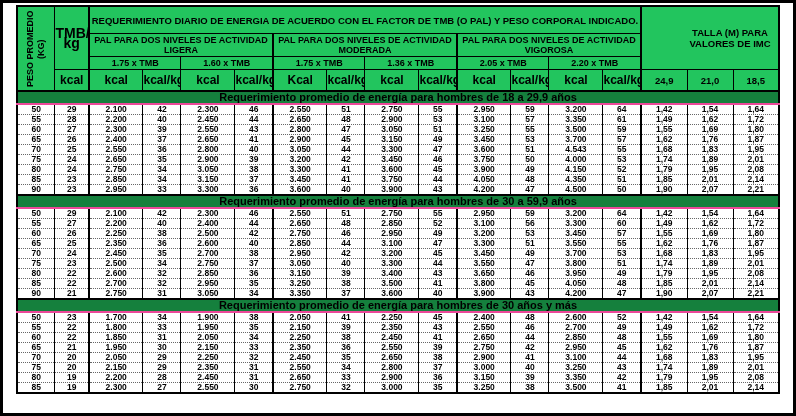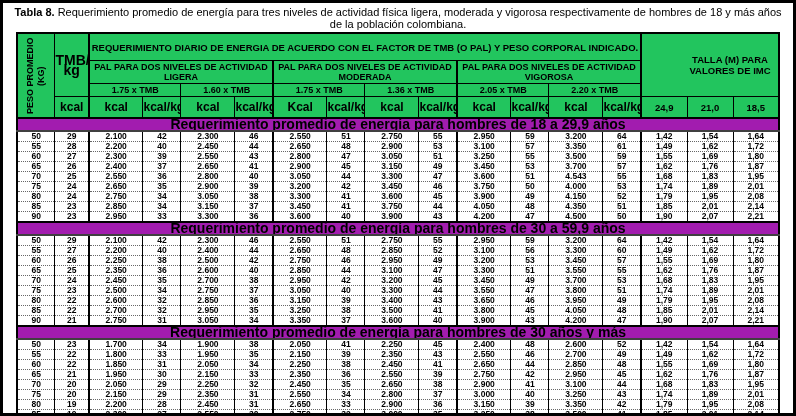--- a/index.html
+++ b/index.html
@@ -13,31 +13,27 @@
   th.peso-cell{vertical-align:middle;}
   .vert{writing-mode:vertical-rl;transform:rotate(180deg);margin:0 auto;font-size:9px;line-height:11px;font-weight:bold;max-height:78px;}
   th.tmb{font-size:14px;line-height:10px;}
   th.group{font-size:9px;line-height:10px;height:22px;}
   th.factor{font-size:9px;line-height:10px;height:12px;}
   th.unit{font-size:12px;line-height:9px;height:20px;font-weight:bold;}
   th.imc{font-size:9.5px;}
   th.talla{font-size:9.5px;line-height:11px;padding-left:40px;}
   tbody td{font-weight:bold;font-size:8.5px;line-height:9px;height:9px;text-align:center;white-space:nowrap;
            border-left:1px solid #000;border-right:1px solid #000;border-top:1px dotted #666;border-bottom:1px dotted #666;}
-  tr.band td{background:#a21caf;font-size:14px;line-height:11px;height:11px;border-top:2px solid #000;border-bottom:2px solid #404040;}
+  tr.band td{background:#15803d;font-size:11px;line-height:11px;height:11px;border-top:2px solid #000;border-bottom:2px solid #ec4899;}
   .gsep{border-left:2px solid #000 !important;}
 </style>
 </head>
 <body>
 
 <div class="frame">
-  <div class="title-block">
-    <b>Tabla 8.</b>
-    <span>Requerimiento promedio de energía para tres niveles de actividad física ligera, moderada y vigorosa respectivamente de hombres de 18 y más años de la población colombiana.</span>
-  </div>
 
   <table>
     <colgroup>
       <col style="width:38px">
         <col style="width:34px">
       <col style="width:54px">
         <col style="width:38px">
         <col style="width:54px">
         <col style="width:38px">
       <col style="width:54px">

